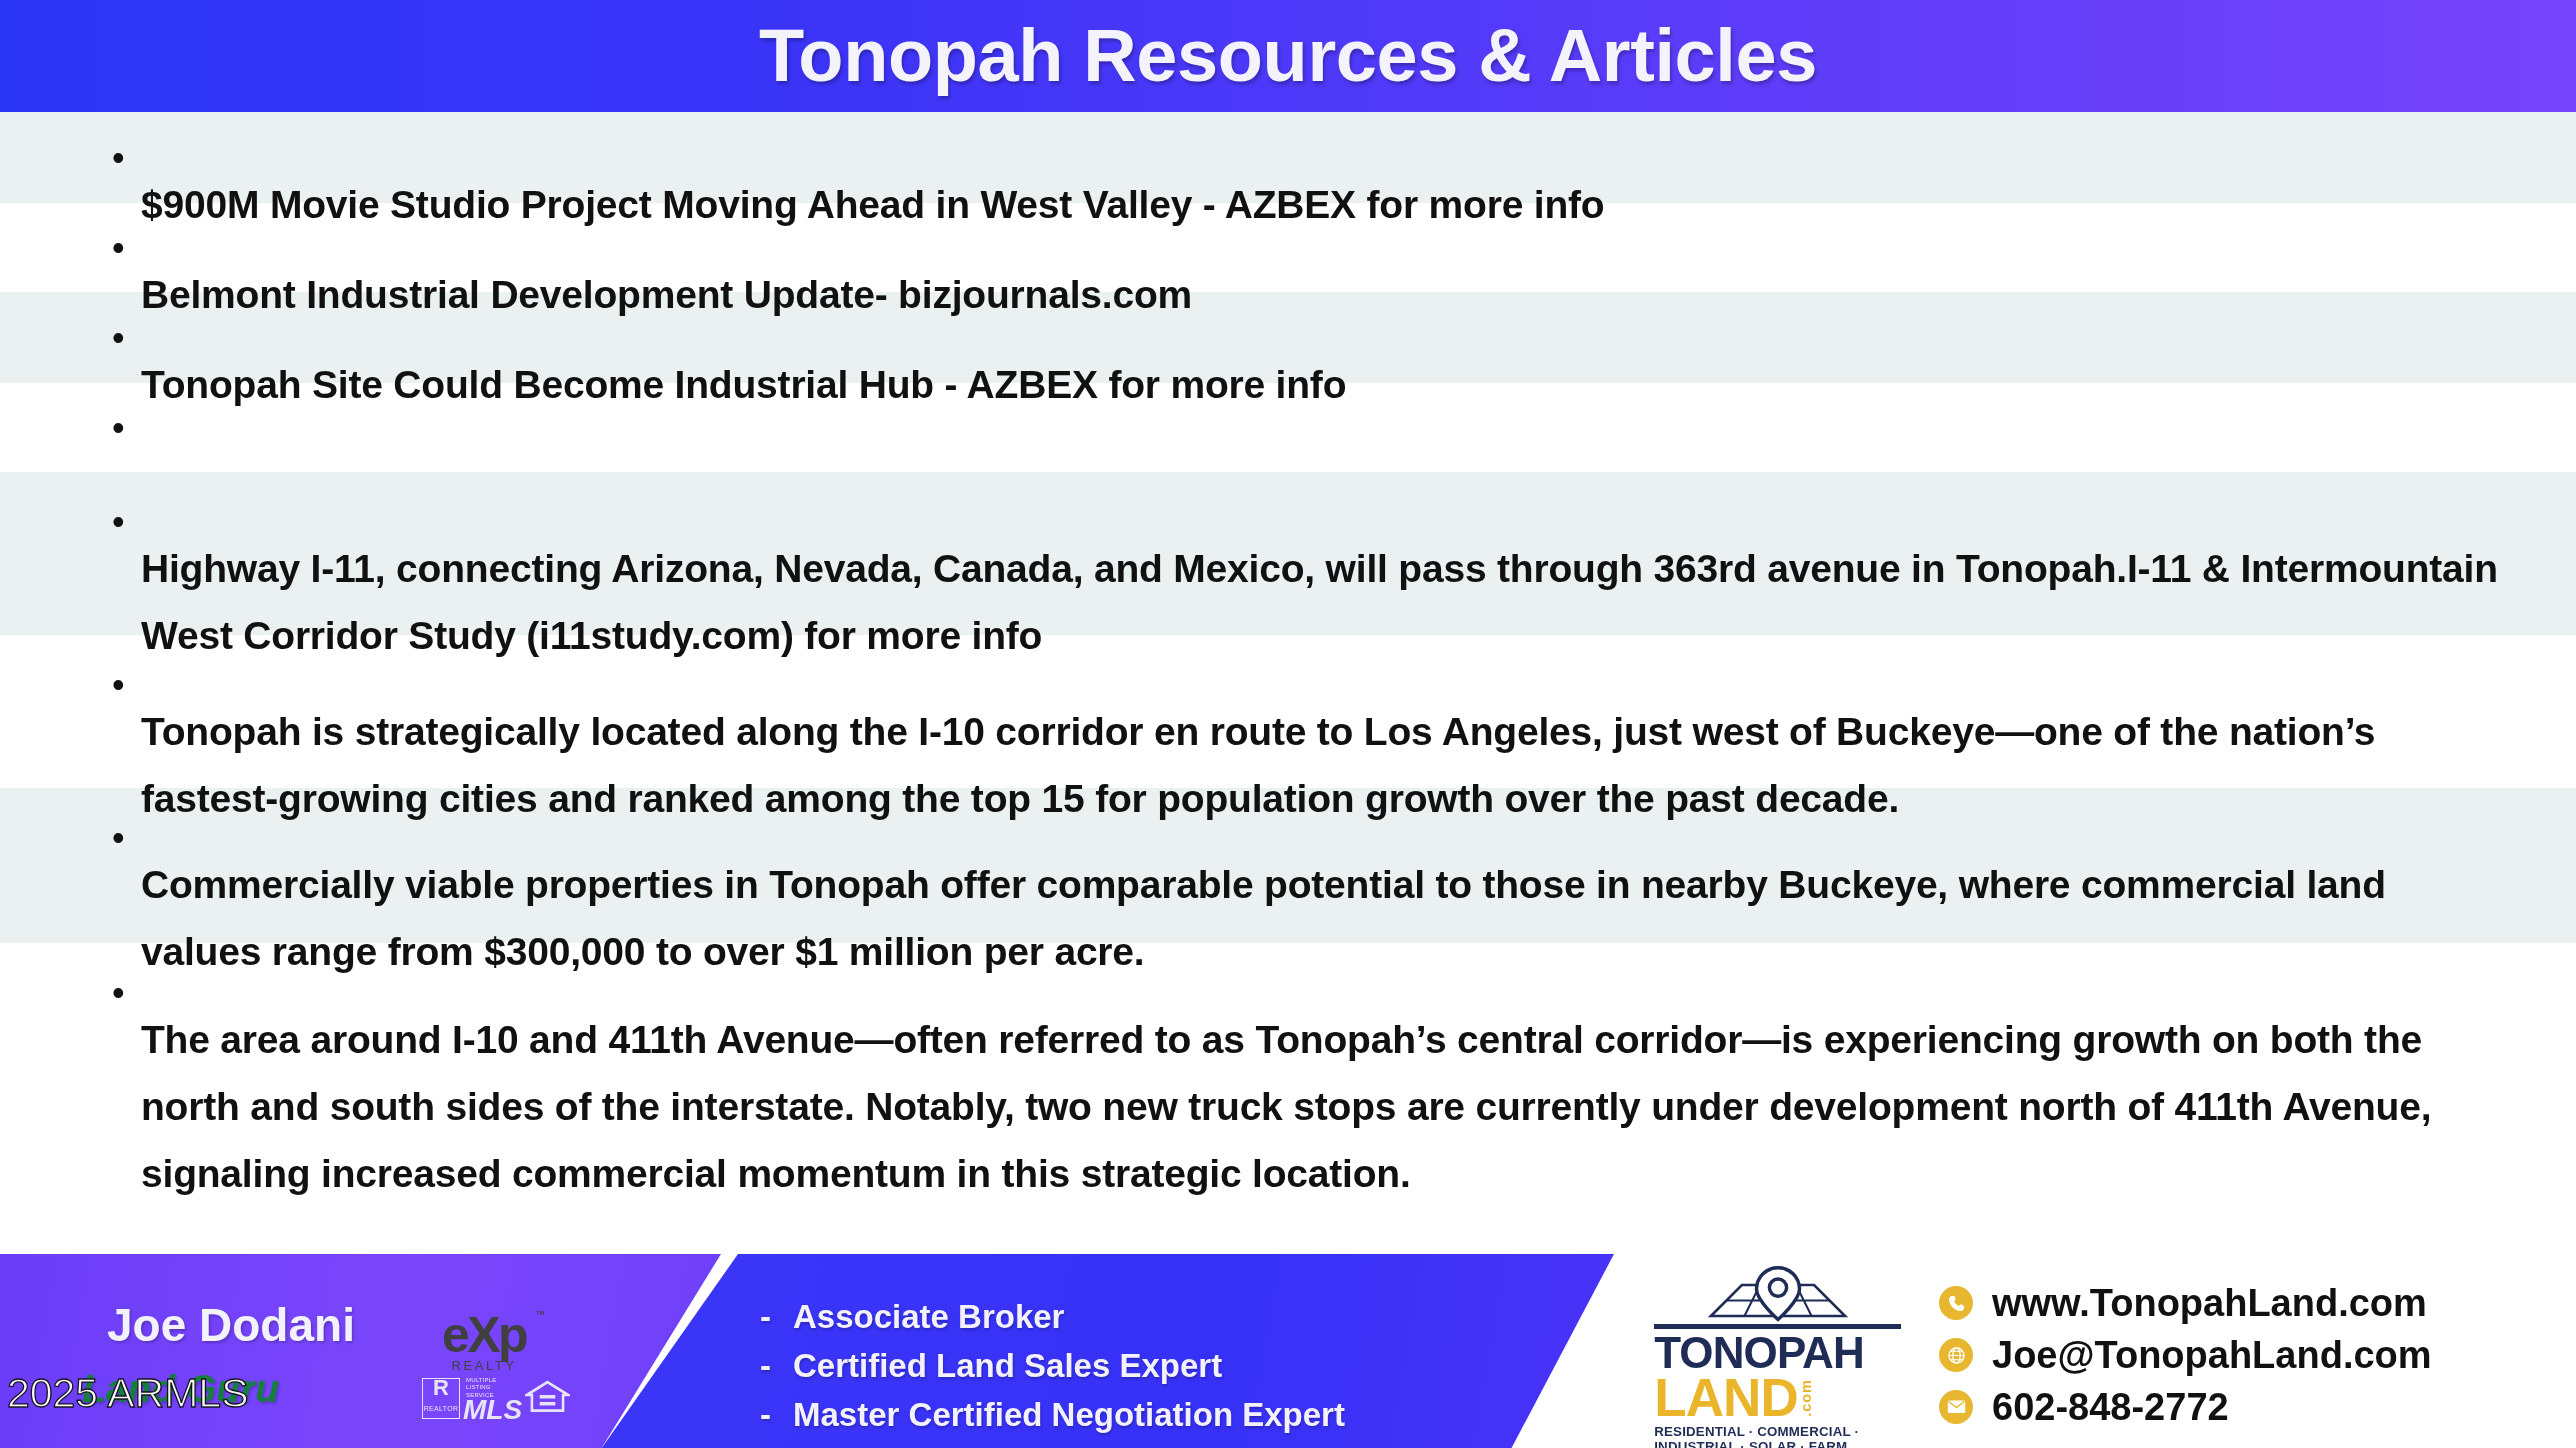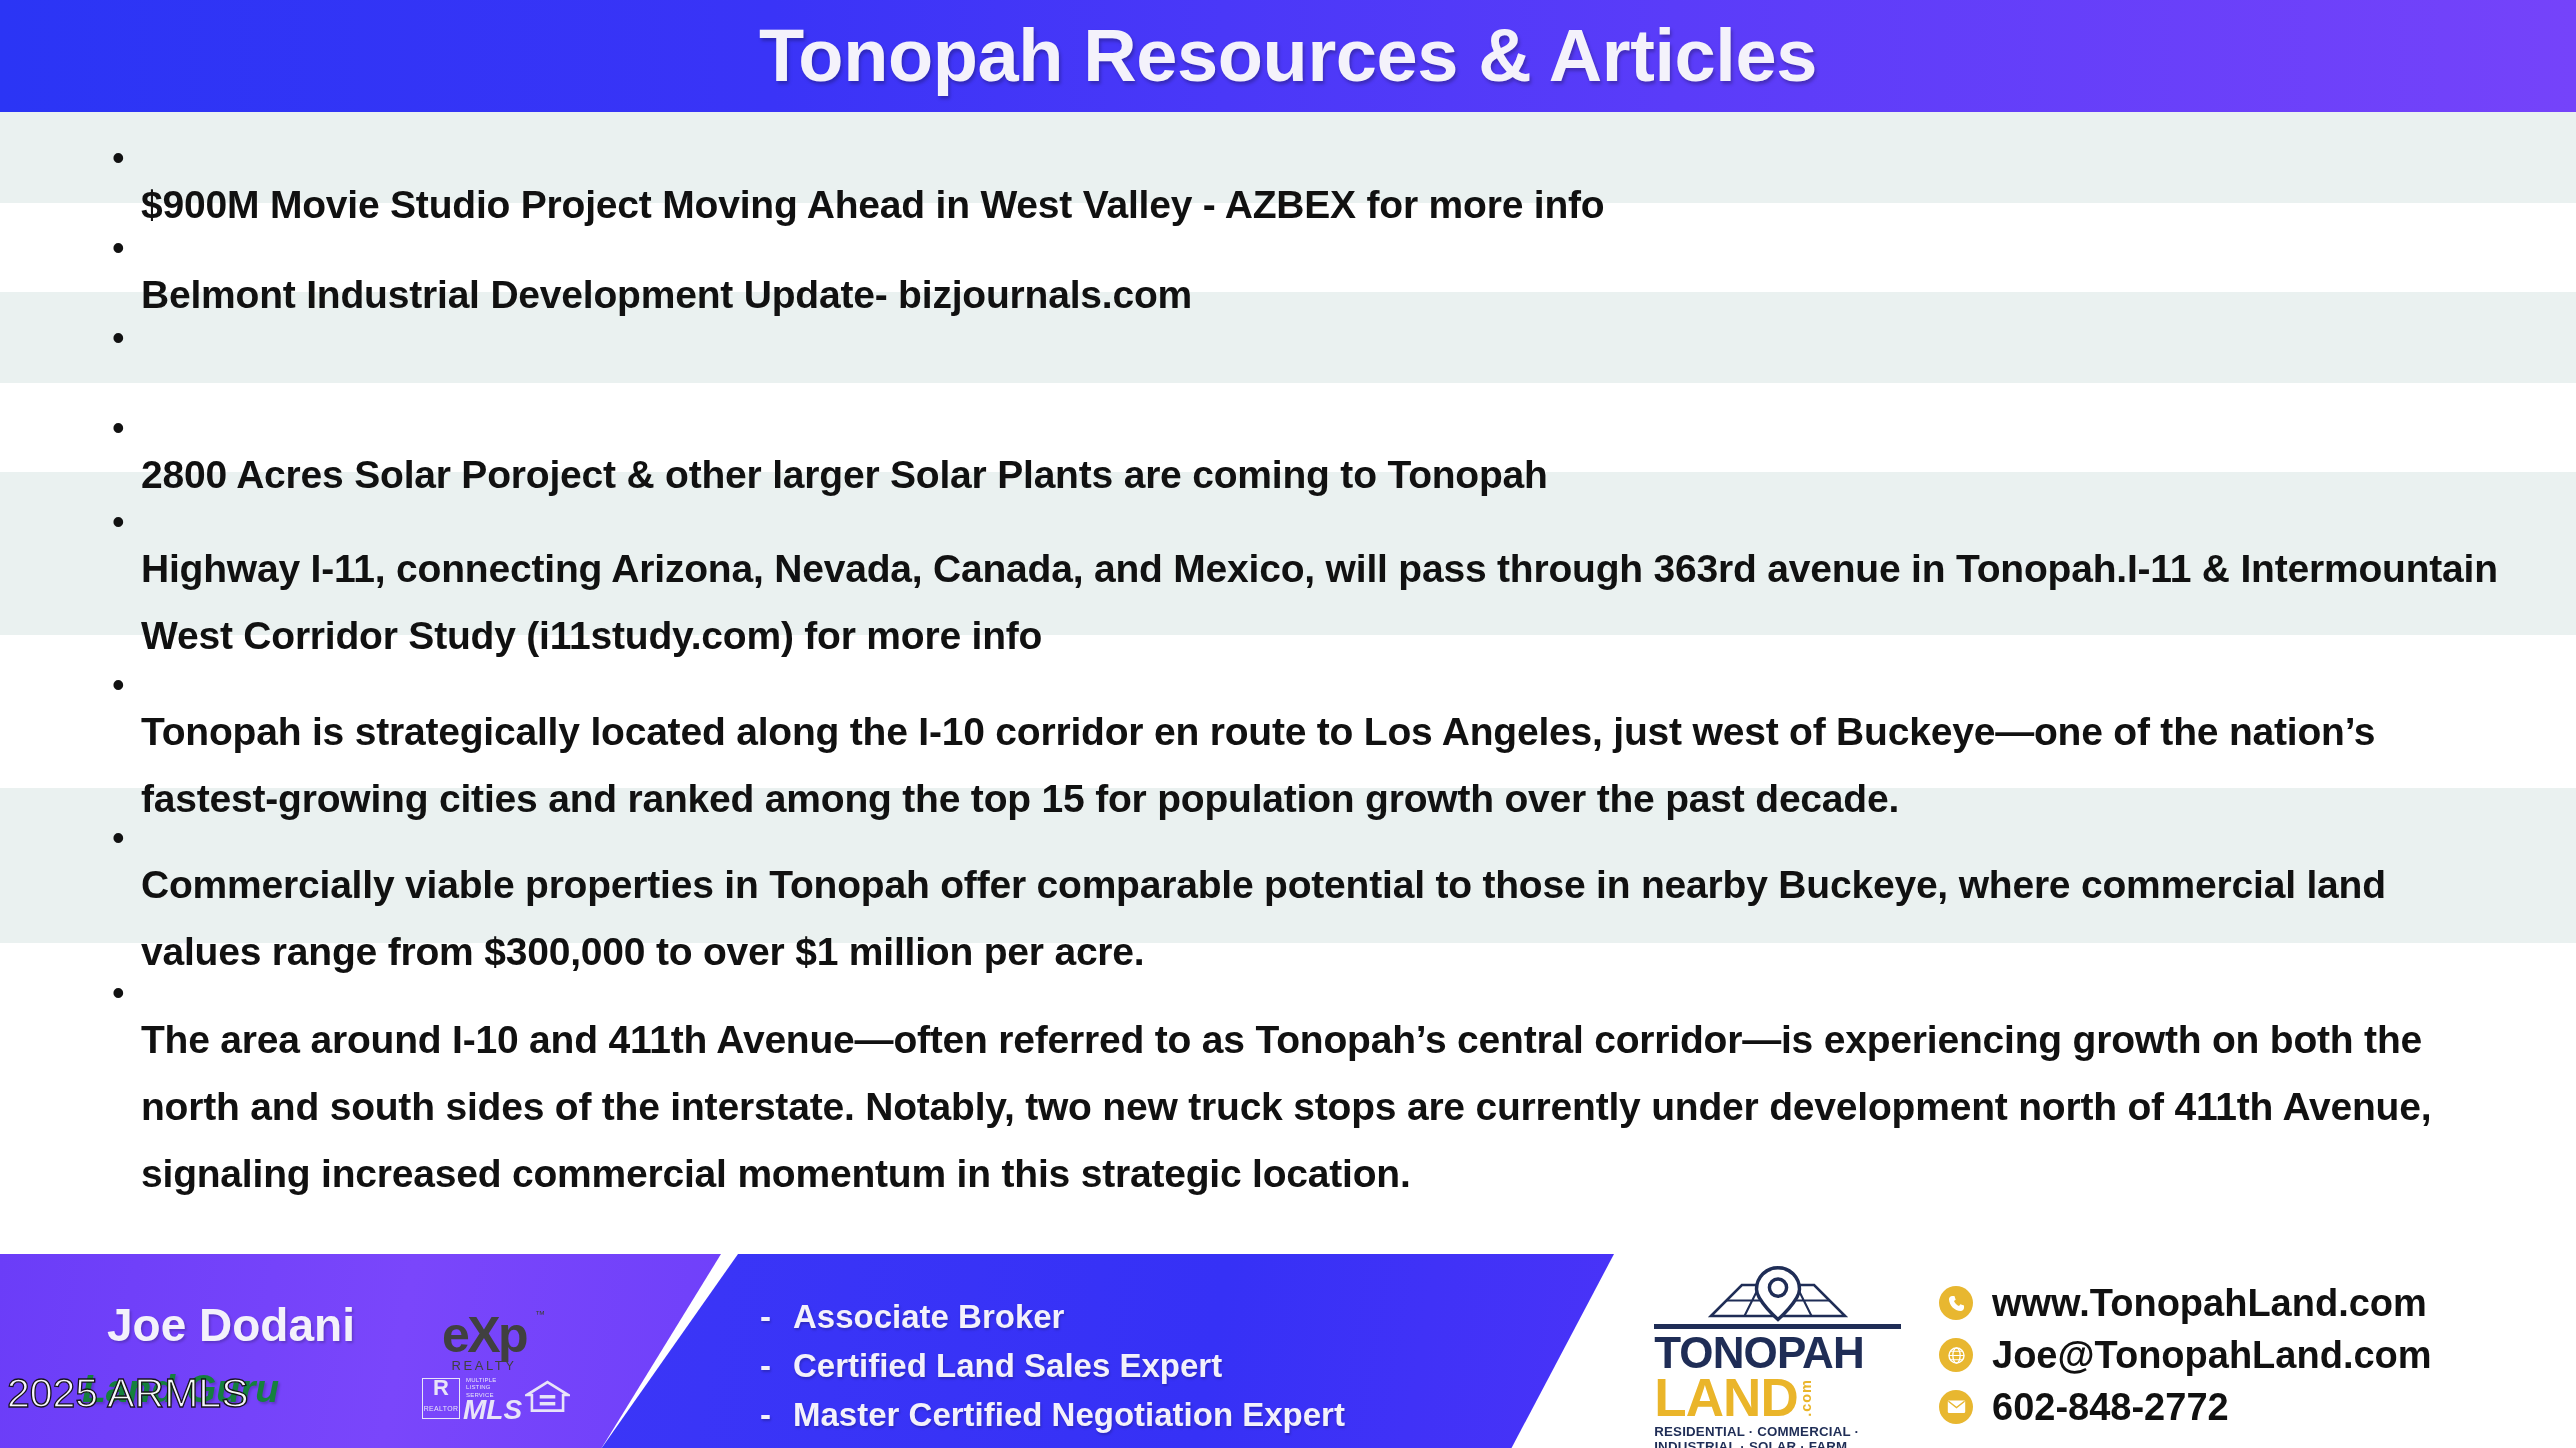--- a/index.html
+++ b/index.html
@@ -135,25 +135,25 @@
       <span class="bullet-text">$900M Movie Studio Project Moving Ahead in West Valley - AZBEX for more info</span>
     </div>
 
     <div class="row plain r2">
       <span class="bullet-dot">•</span>
       <span class="bullet-text">Belmont Industrial Development Update- bizjournals.com</span>
     </div>
 
     <div class="row alt r3">
       <span class="bullet-dot">•</span>
+      <span class="bullet-text">Tonopah Site Could Become Industrial Hub - AZBEX for more info</span>
     </div>
 
     <div class="row plain r4">
       <span class="bullet-dot">•</span>
-      <span class="bullet-text">2800 Acres Solar Poroject &amp; other larger Solar Plants are coming to Tonopah</span>
     </div>
 
     <div class="row alt r5">
       <span class="bullet-dot">•</span>
       <span class="bullet-text">Highway I-11, connecting Arizona, Nevada, Canada, and Mexico, will pass through 363rd avenue in Tonopah.I-11 &amp; Intermountain West Corridor Study (i11study.com) for more info</span>
     </div>
 
     <div class="row plain r6">
       <span class="bullet-dot">•</span>
       <span class="bullet-text">Tonopah is strategically located along the I-10 corridor en route to Los Angeles, just west of Buckeye—one of the nation’s fastest-growing cities and ranked among the top 15 for population growth over the past decade.</span>

